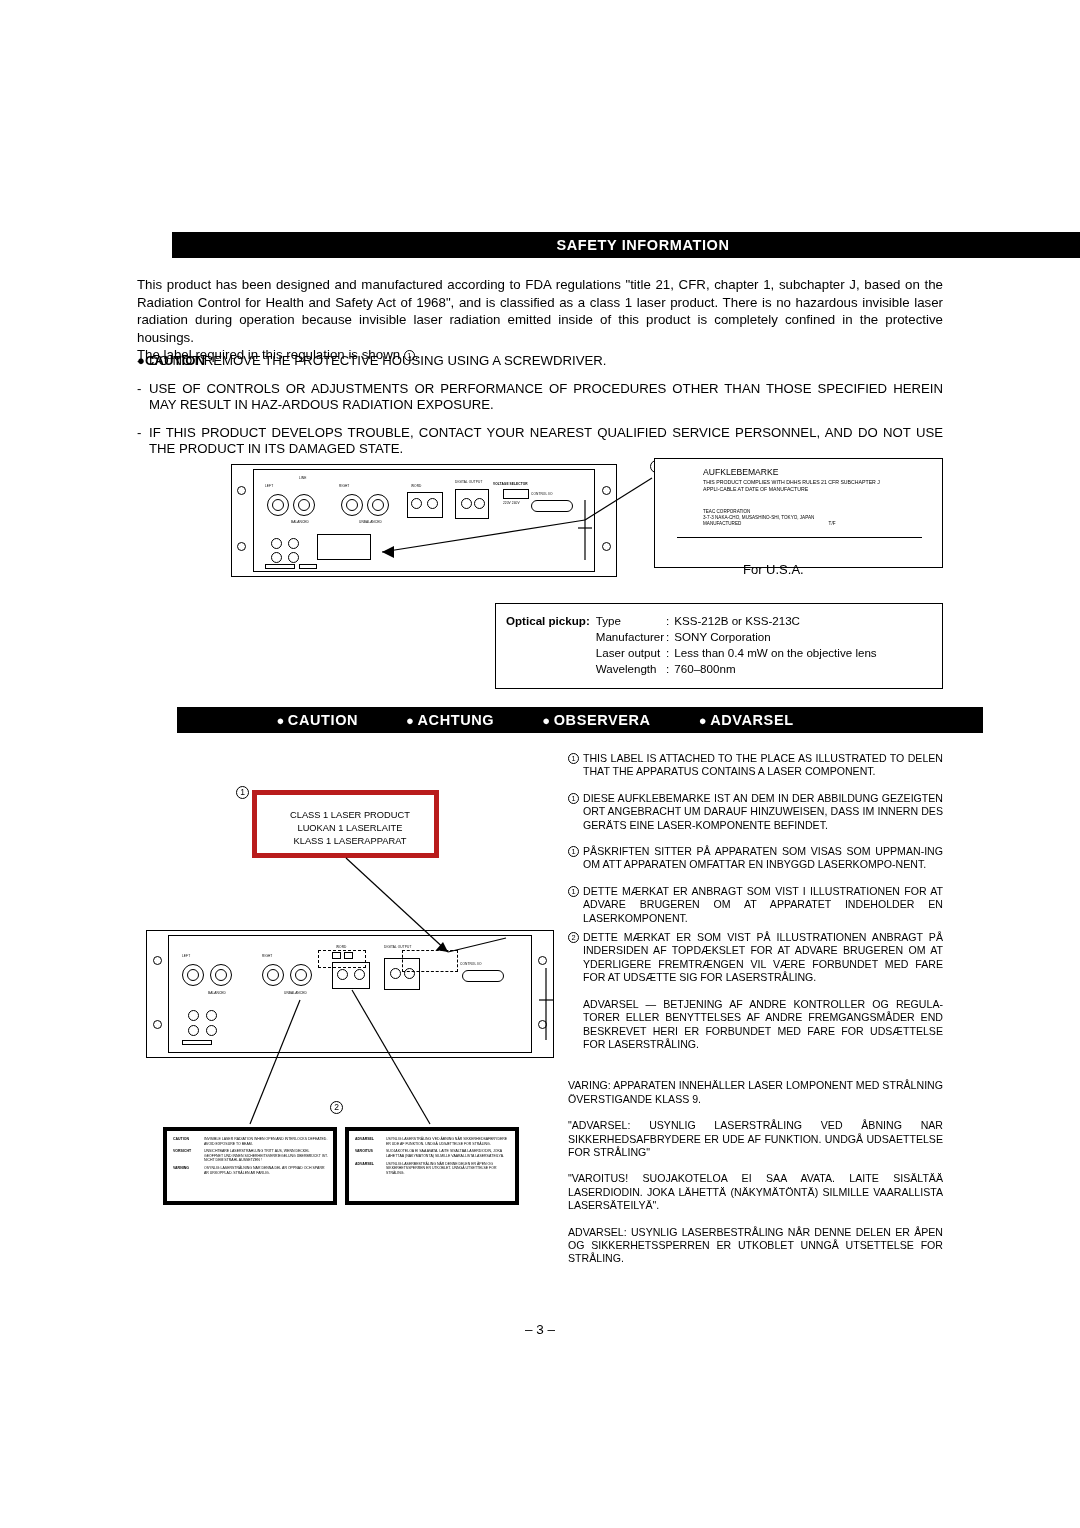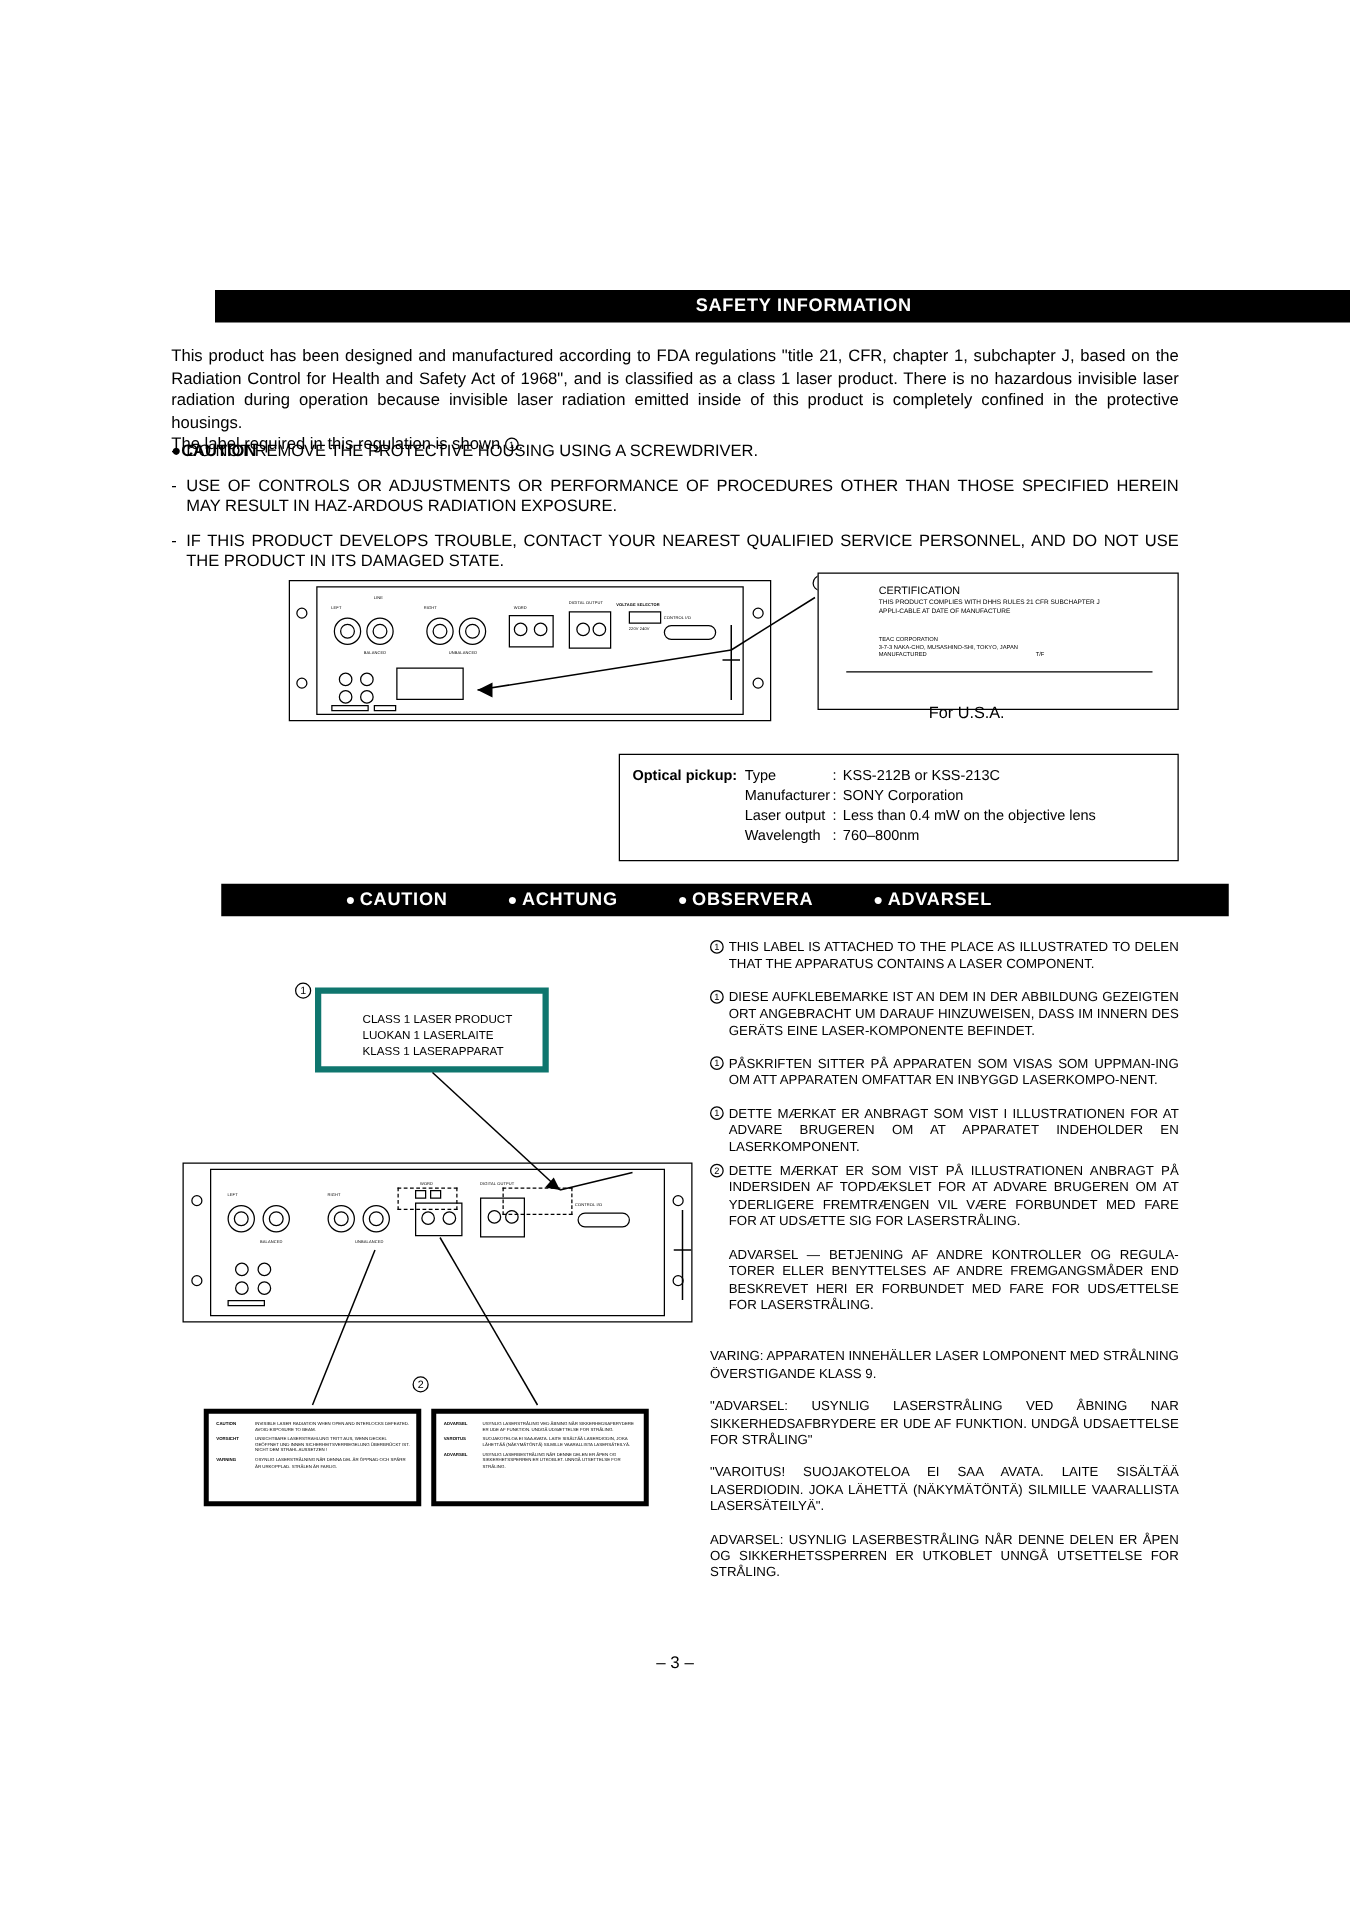--- a/index.html
+++ b/index.html
@@ -226,23 +226,24 @@
   #pickup-box td.k { padding-right: 2px; white-space: nowrap; }
   #pickup-box td.c { padding-right: 5px; }
 
   
   #class1-box {
     position: absolute;
     left: 252px;
     top: 790px;
     width: 187px;
     height: 68px;
-    border: 5px solid #0f766e;
+    border: 5px solid #b91c1c;
     box-sizing: border-box;
     background: #fff;
+    text-align: center;
   }
   #class1-inner {
     position: absolute;
     left: 33px;
     top: 14px;
     font-size: 9.3px;
     line-height: 13px;
   }
   #circ1-label {
     position: absolute;
@@ -407,21 +408,21 @@
     <span class="tinytxt" style="left:128px; top:56px;">UNBALANCED</span>
     <span class="tinytxt" style="left:180px; top:20px;">WORD</span>
     <span class="tinytxt" style="left:224px; top:16px;">DIGITAL OUTPUT</span>
     <span class="tinytxt b" style="left:262px; top:18px;">VOLTAGE SELECTOR</span>
     <span class="tinytxt" style="left:272px; top:37px;">220V 240V</span>
     <span class="tinytxt" style="left:300px; top:28px;">CONTROL I/O</span>
   </div>
 
   <div class="circnum" id="circ1-cert" style="left:650px; top:460px;">1</div>
   <div id="cert-box">
-    <div id="cert-title">CERTIFICATION</div>
+    <div id="cert-title">AUFKLEBEMARKE</div>
     <div id="cert-body">THIS PRODUCT COMPLIES WITH DHHS RULES 21 CFR SUBCHAPTER J APPLI-CABLE AT DATE OF MANUFACTURE</div>
     <div id="cert-body2">
       <div>TEAC CORPORATION</div>
       <div>3-7-3 NAKA-CHO, MUSASHINO-SHI, TOKYO, JAPAN</div>
       <div>
         <span>MANUFACTURED</span>
         <span style="margin-left:86px;">T/F</span>
       </div>
     </div>
     <div id="cert-rule"></div>

